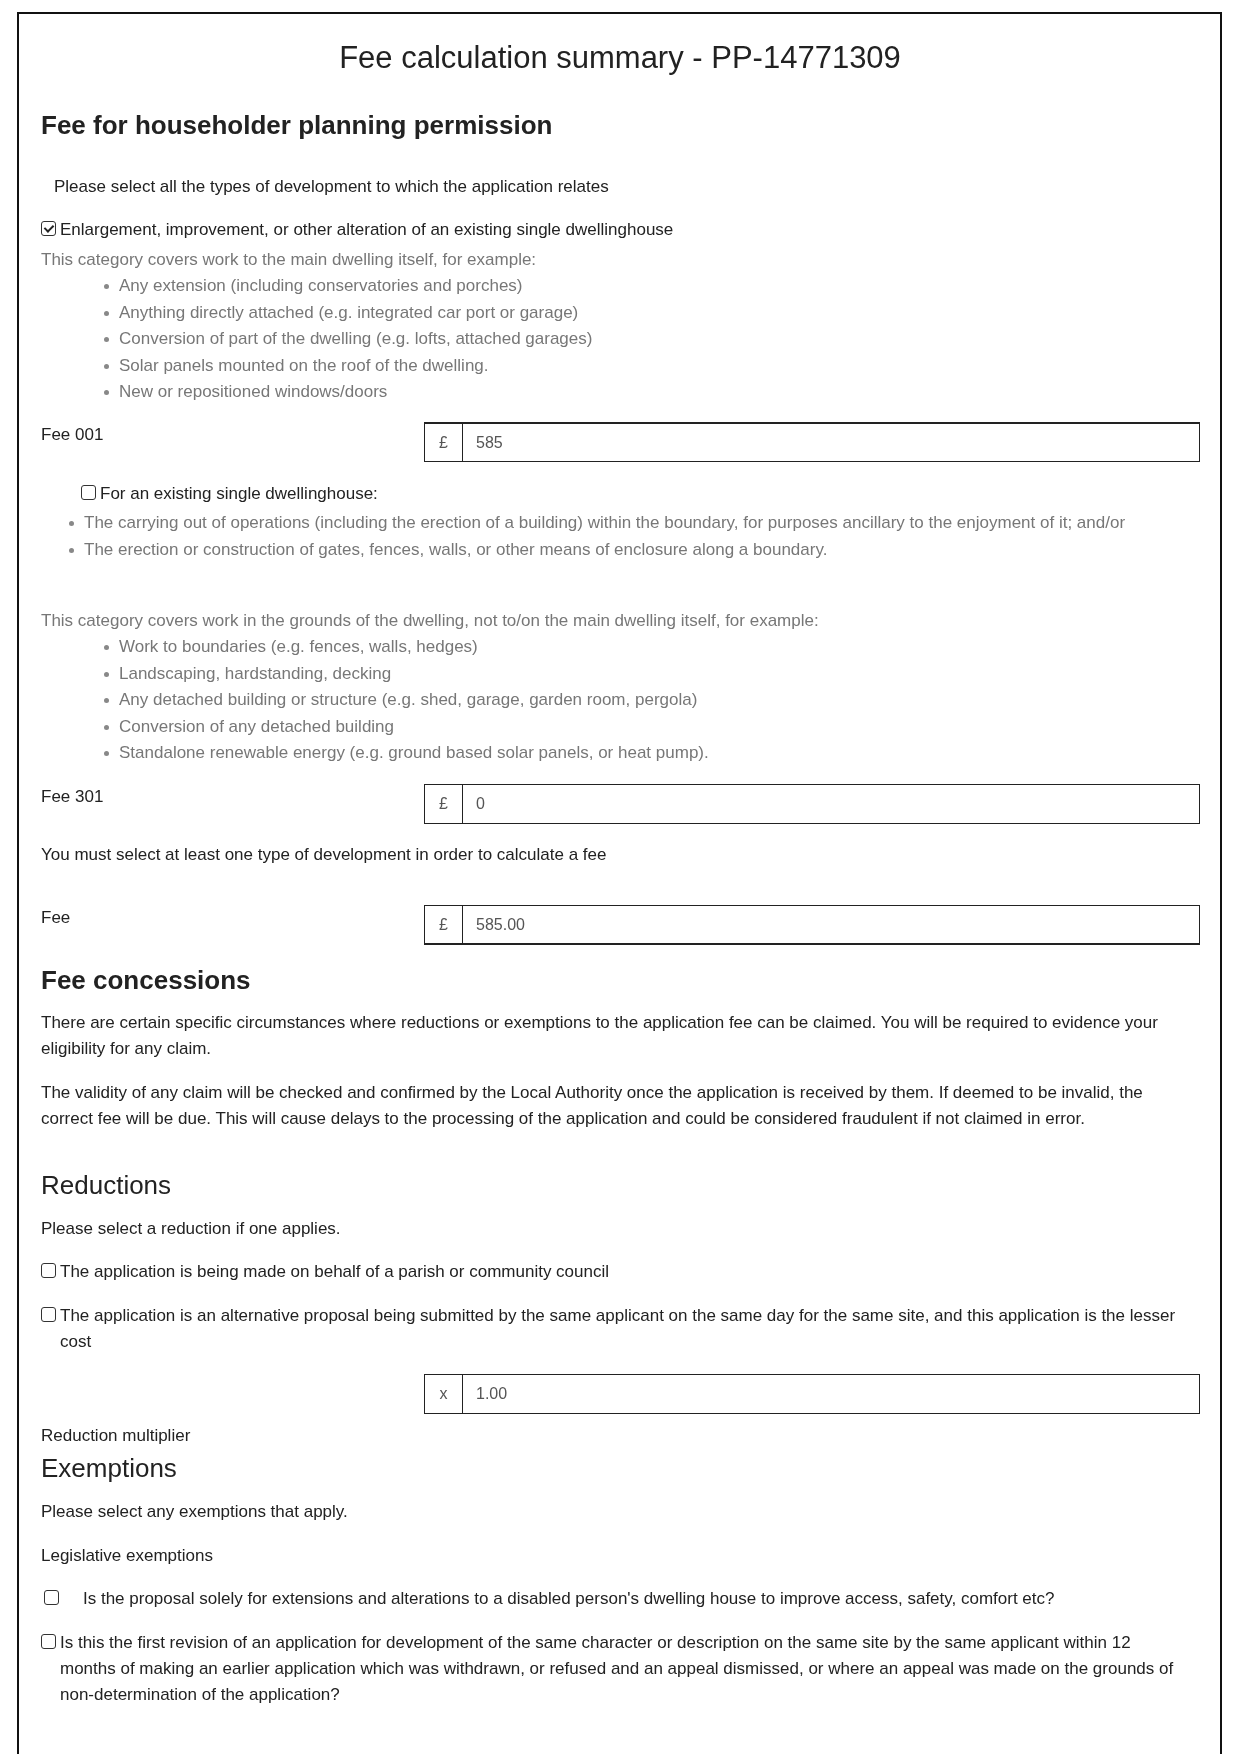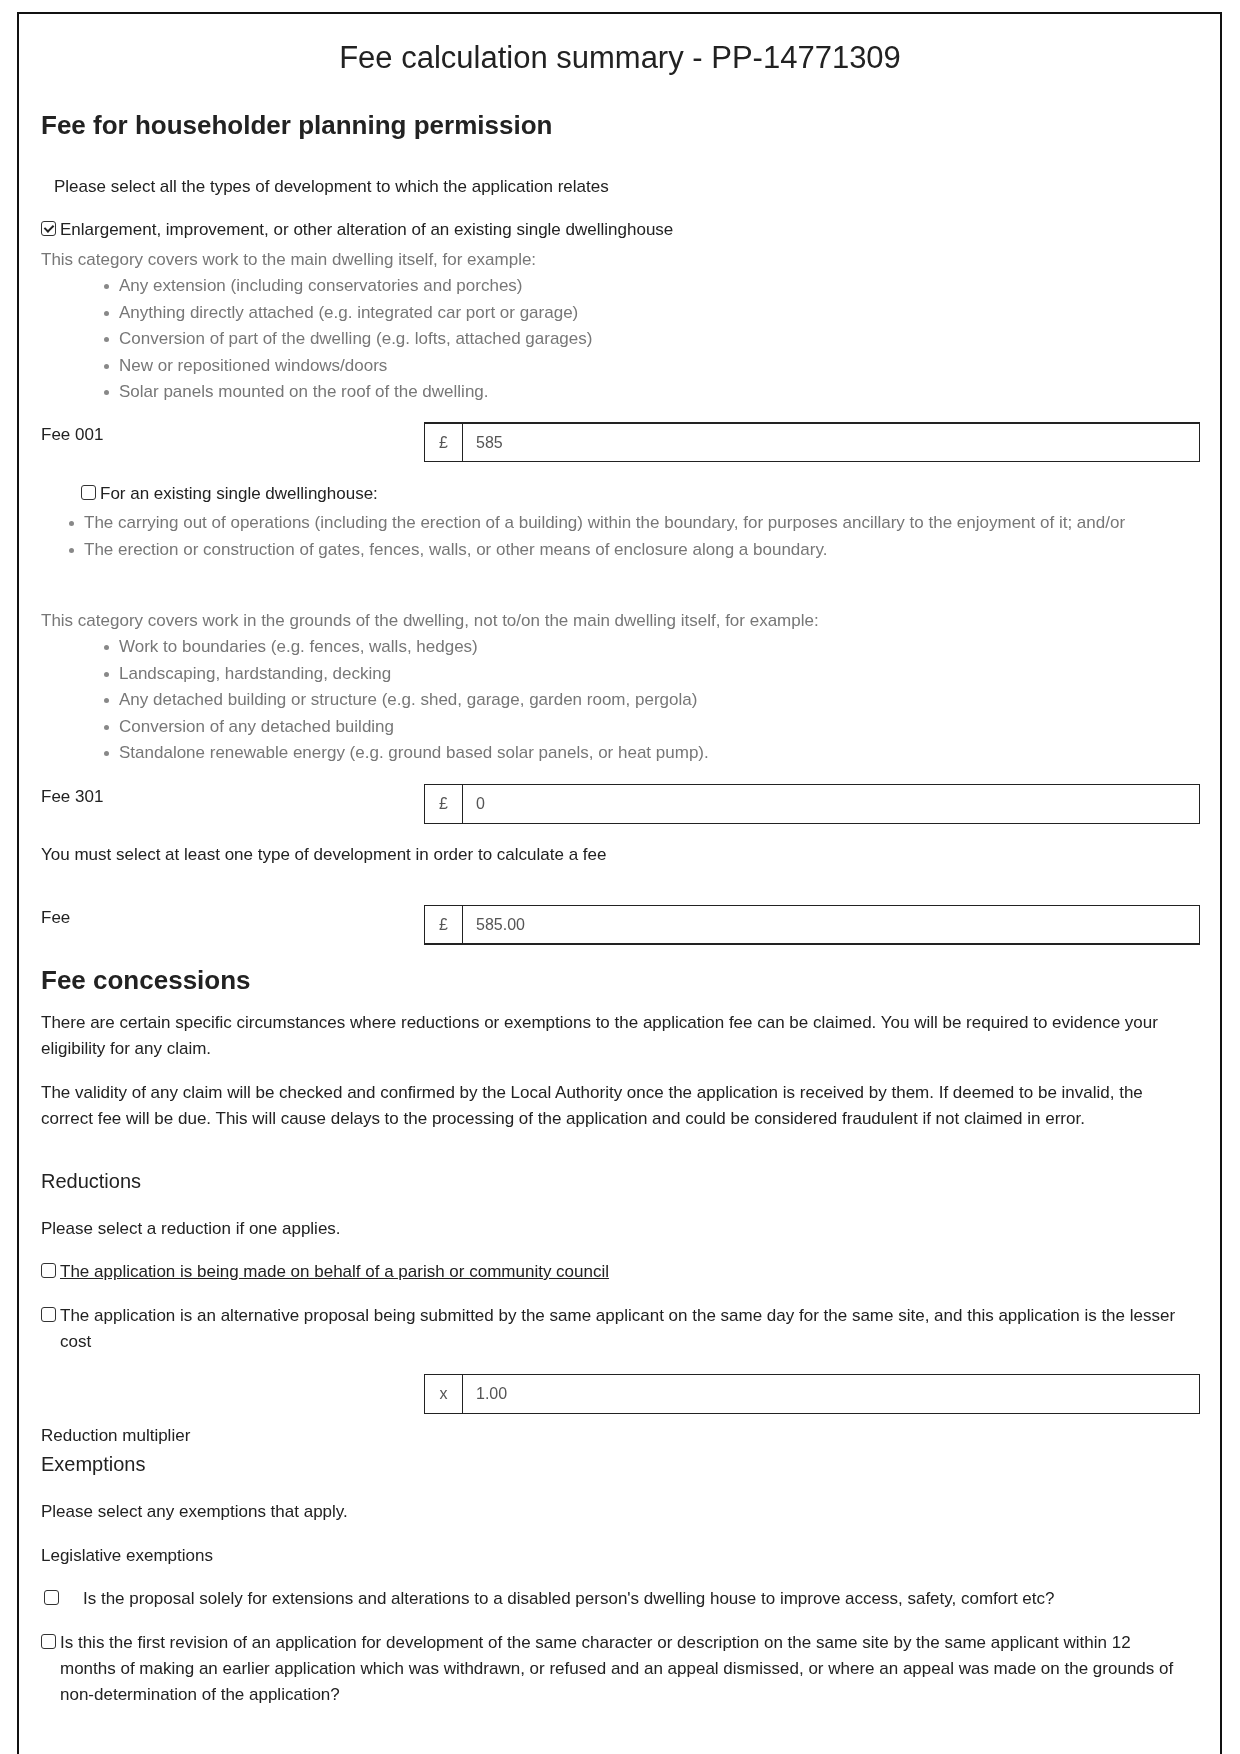--- a/index.html
+++ b/index.html
@@ -7,21 +7,21 @@
     width: 1240px; height: 1754px; overflow: hidden; position: relative;
     font-family: "Liberation Sans", sans-serif; color: #222222;
   }
   .frame {
     position: absolute; left: 17px; top: 12px; width: 1205px; height: 1760px;
     border: 2px solid #111111; border-bottom: none; box-sizing: border-box;
   }
   .abs { position: absolute; }
   .title { left: 0; width: 1240px; top: 40px; text-align: center; font-size: 31px; color: #222; }
   .h2b { font-size: 26px; font-weight: bold; color: #222; }
-  .h2n { font-size: 20px; color: #222; }
+  .h2n { font-size: 26px; color: #222; }
   .txt { font-size: 17px; color: #222; line-height: 26px; }
   .grey { font-size: 17px; color: #777777; line-height: 26px; }
   ul.blist { margin: 0; padding: 0; list-style: none; }
   ul.blist li { position: relative; font-size: 17px; color: #777777; line-height: 26.6px; padding-left: 0; }
   ul.blist li::before {
     content: ""; position: absolute; left: -15px; top: 11px; width: 5px; height: 5px;
     border-radius: 50%; background: #888888;
   }
   .cb-row { display: flex; align-items: flex-start; font-size: 17px; color: #222; line-height: 26px; }
   .cb {
@@ -61,22 +61,22 @@
 
 <div class="abs cb-row" style="left:41px; top:217px;">
   <span class="cb checked"></span>
   <span>Enlargement, improvement, or other alteration of an existing single dwellinghouse</span>
 </div>
 <div class="abs grey" style="left:41px; top:247px;">This category covers work to the main dwelling itself, for example:</div>
 <ul class="abs blist" style="left:119px; top:273px;">
   <li>Any extension (including conservatories and porches)</li>
   <li>Anything directly attached (e.g. integrated car port or garage)</li>
   <li>Conversion of part of the dwelling (e.g. lofts, attached garages)</li>
+  <li>Solar panels mounted on the roof of the dwelling.</li>
   <li>New or repositioned windows/doors</li>
-  <li>Solar panels mounted on the roof of the dwelling.</li>
 </ul>
 <div class="abs lbl" style="left:41px; top:425px;">Fee 001</div>
 <div class="field thick-top" style="top:422px;">
   <span class="pre">£</span>
   <span class="val">585</span>
 </div>
 
 <div class="abs cb-row" style="left:41px; top:481px;padding-left:40px;">
   <span class="cb"></span>
   <span>For an existing single dwellinghouse:</span>
@@ -106,21 +106,21 @@
   <span class="pre">£</span>
   <span class="val">585.00</span>
 </div>
 
 <div class="abs h2b" style="left:41px; top:965px;">Fee concessions</div>
 <div class="abs txt" style="left:41px; top:1010px; width:1150px;">There are certain specific circumstances where reductions or exemptions to the application fee can be claimed. You will be required to evidence your eligibility for any claim.</div>
 <div class="abs txt" style="left:41px; top:1080px; width:1150px;">The validity of any claim will be checked and confirmed by the Local Authority once the application is received by them. If deemed to be invalid, the correct fee will be due. This will cause delays to the processing of the application and could be considered fraudulent if not claimed in error.</div>
 
 <div class="abs h2n" style="left:41px; top:1170px;">Reductions</div>
 <div class="abs txt" style="left:41px; top:1216px;">Please select a reduction if one applies.</div>
-<div class="abs cb-row" style="left:41px; top:1259px; width:1150px;text-decoration:underline;">
+<div class="abs cb-row" style="left:41px; top:1259px; width:1150px;">
   <span class="cb"></span>
   <span>The application is being made on behalf of a parish or community council</span>
 </div>
 <div class="abs cb-row" style="left:41px; top:1303px; width:1150px;">
   <span class="cb"></span>
   <span>The application is an alternative proposal being submitted by the same applicant on the same day for the same site, and this application is the lesser cost</span>
 </div>
 <div class="abs lbl" style="left:41px; top:1378px;margin-top:48px;">Reduction multiplier</div>
 <div class="field" style="top:1374px;">
   <span class="pre">x</span>

